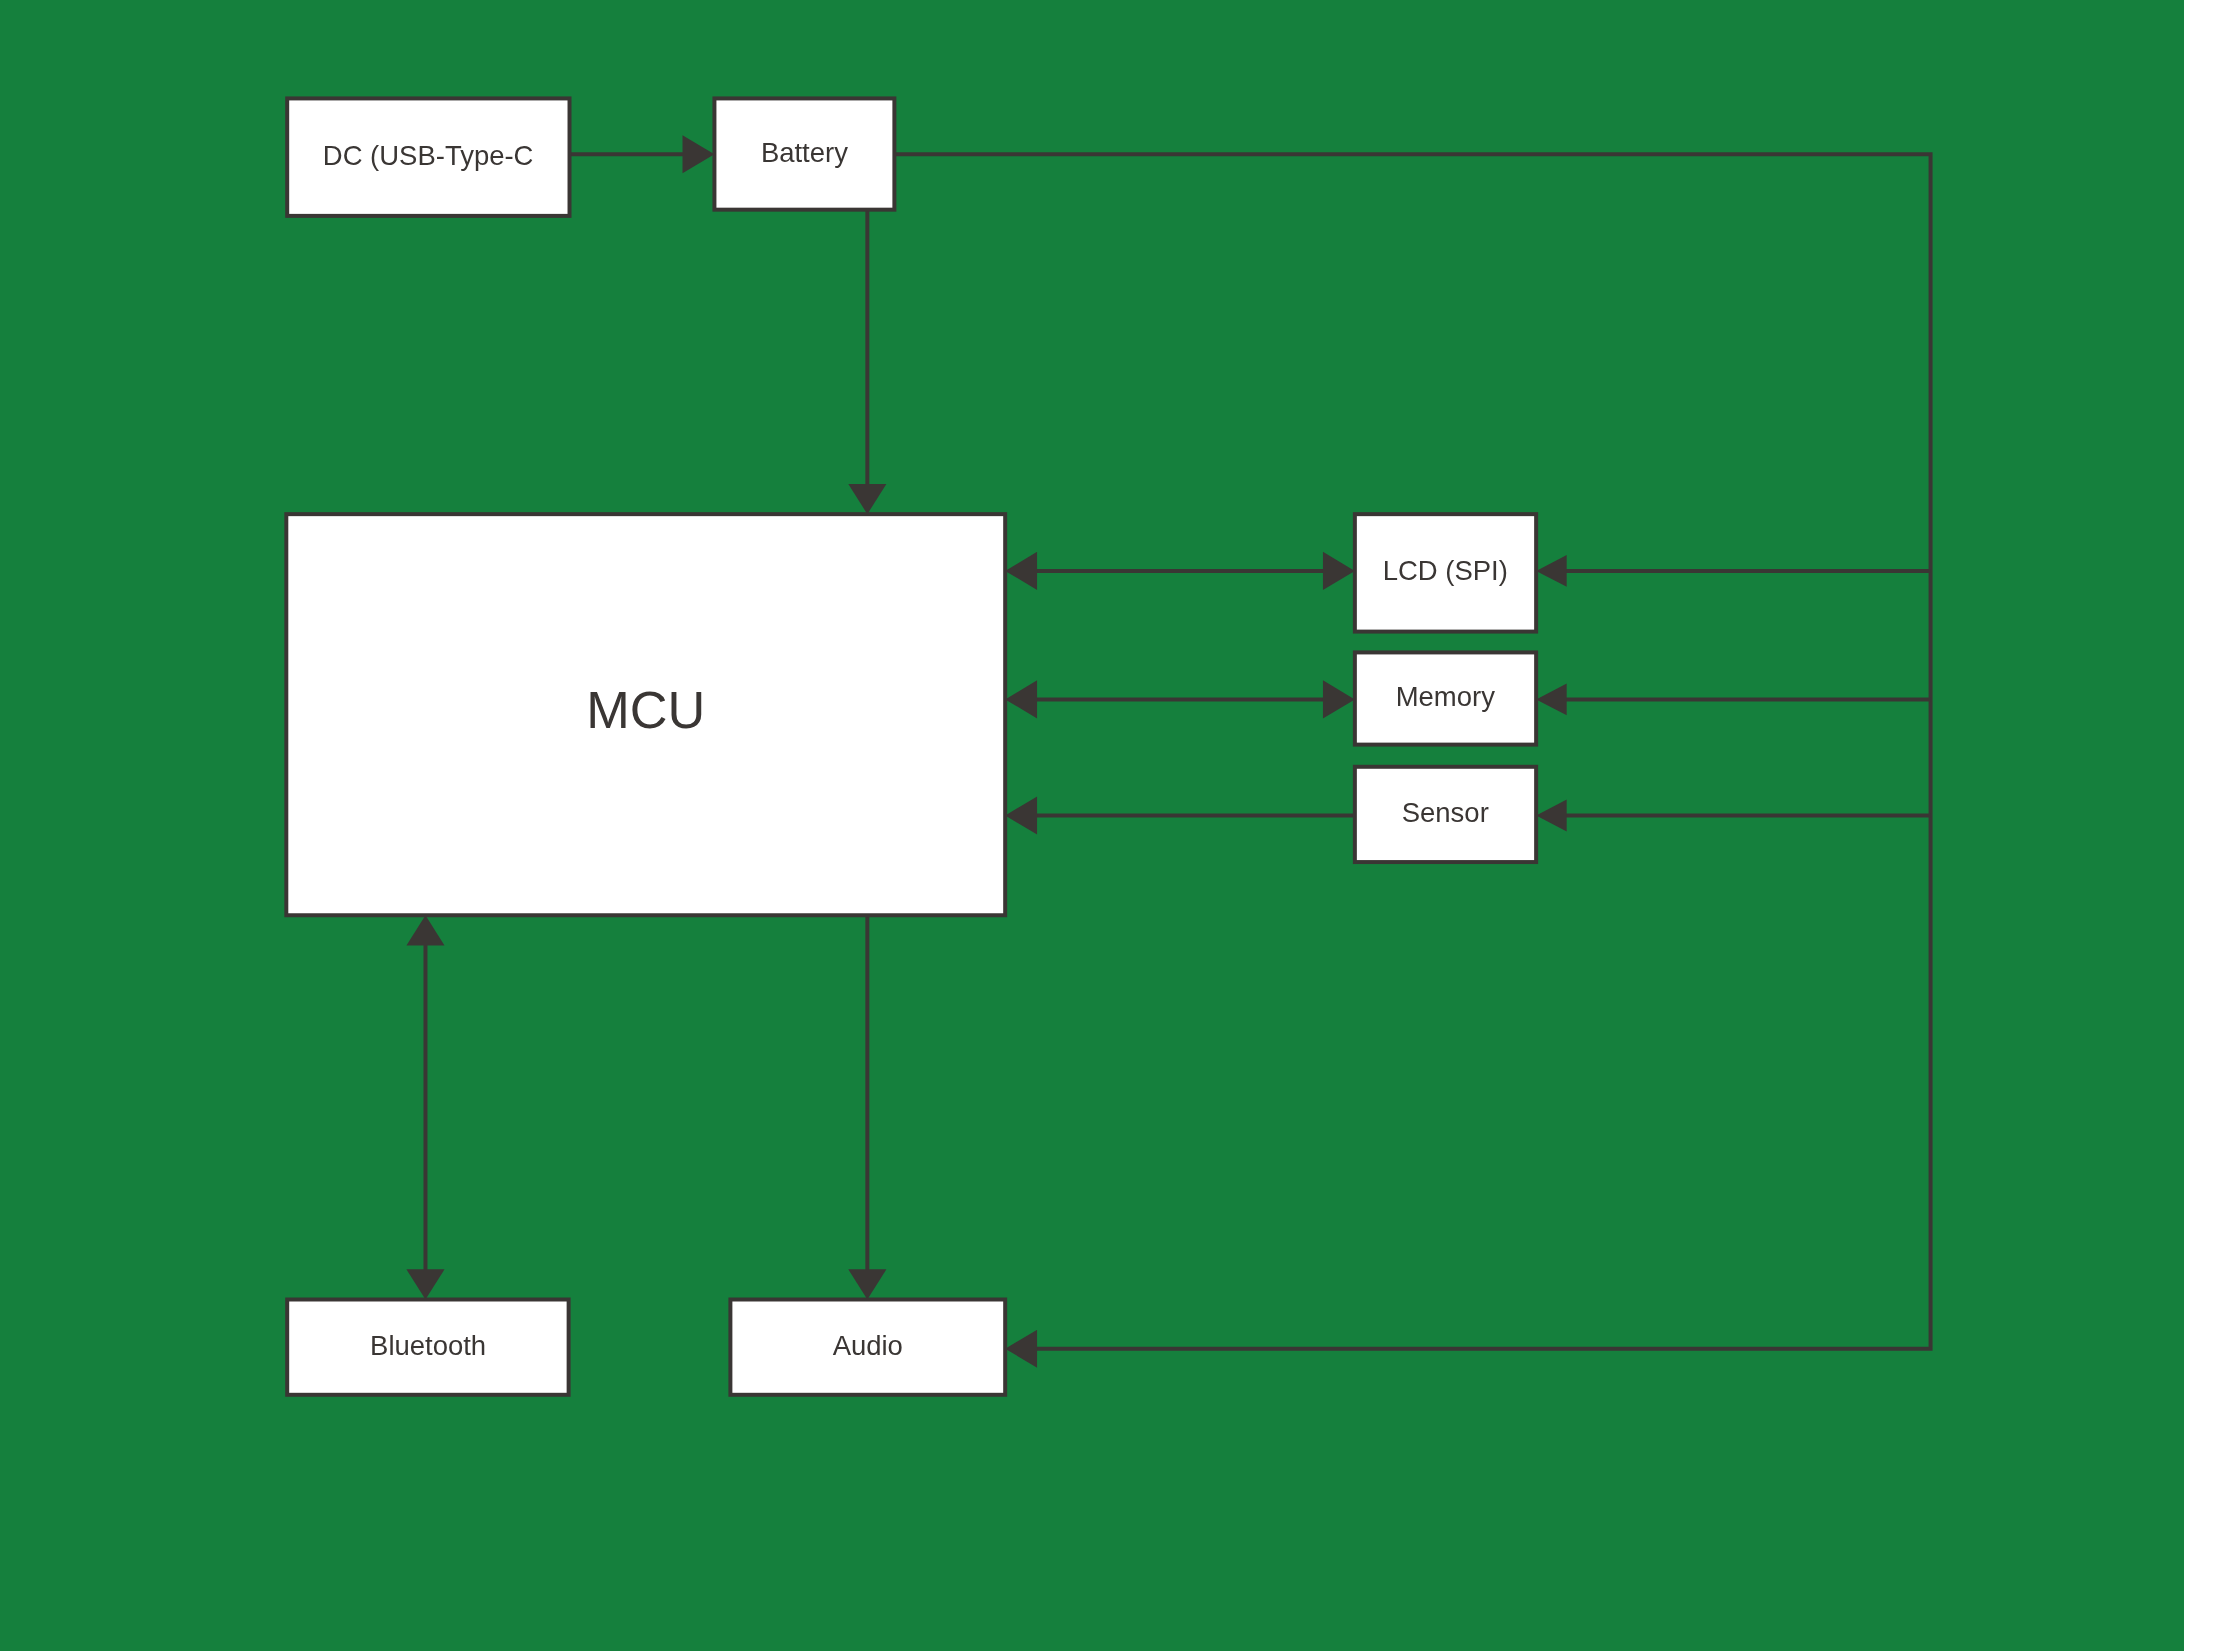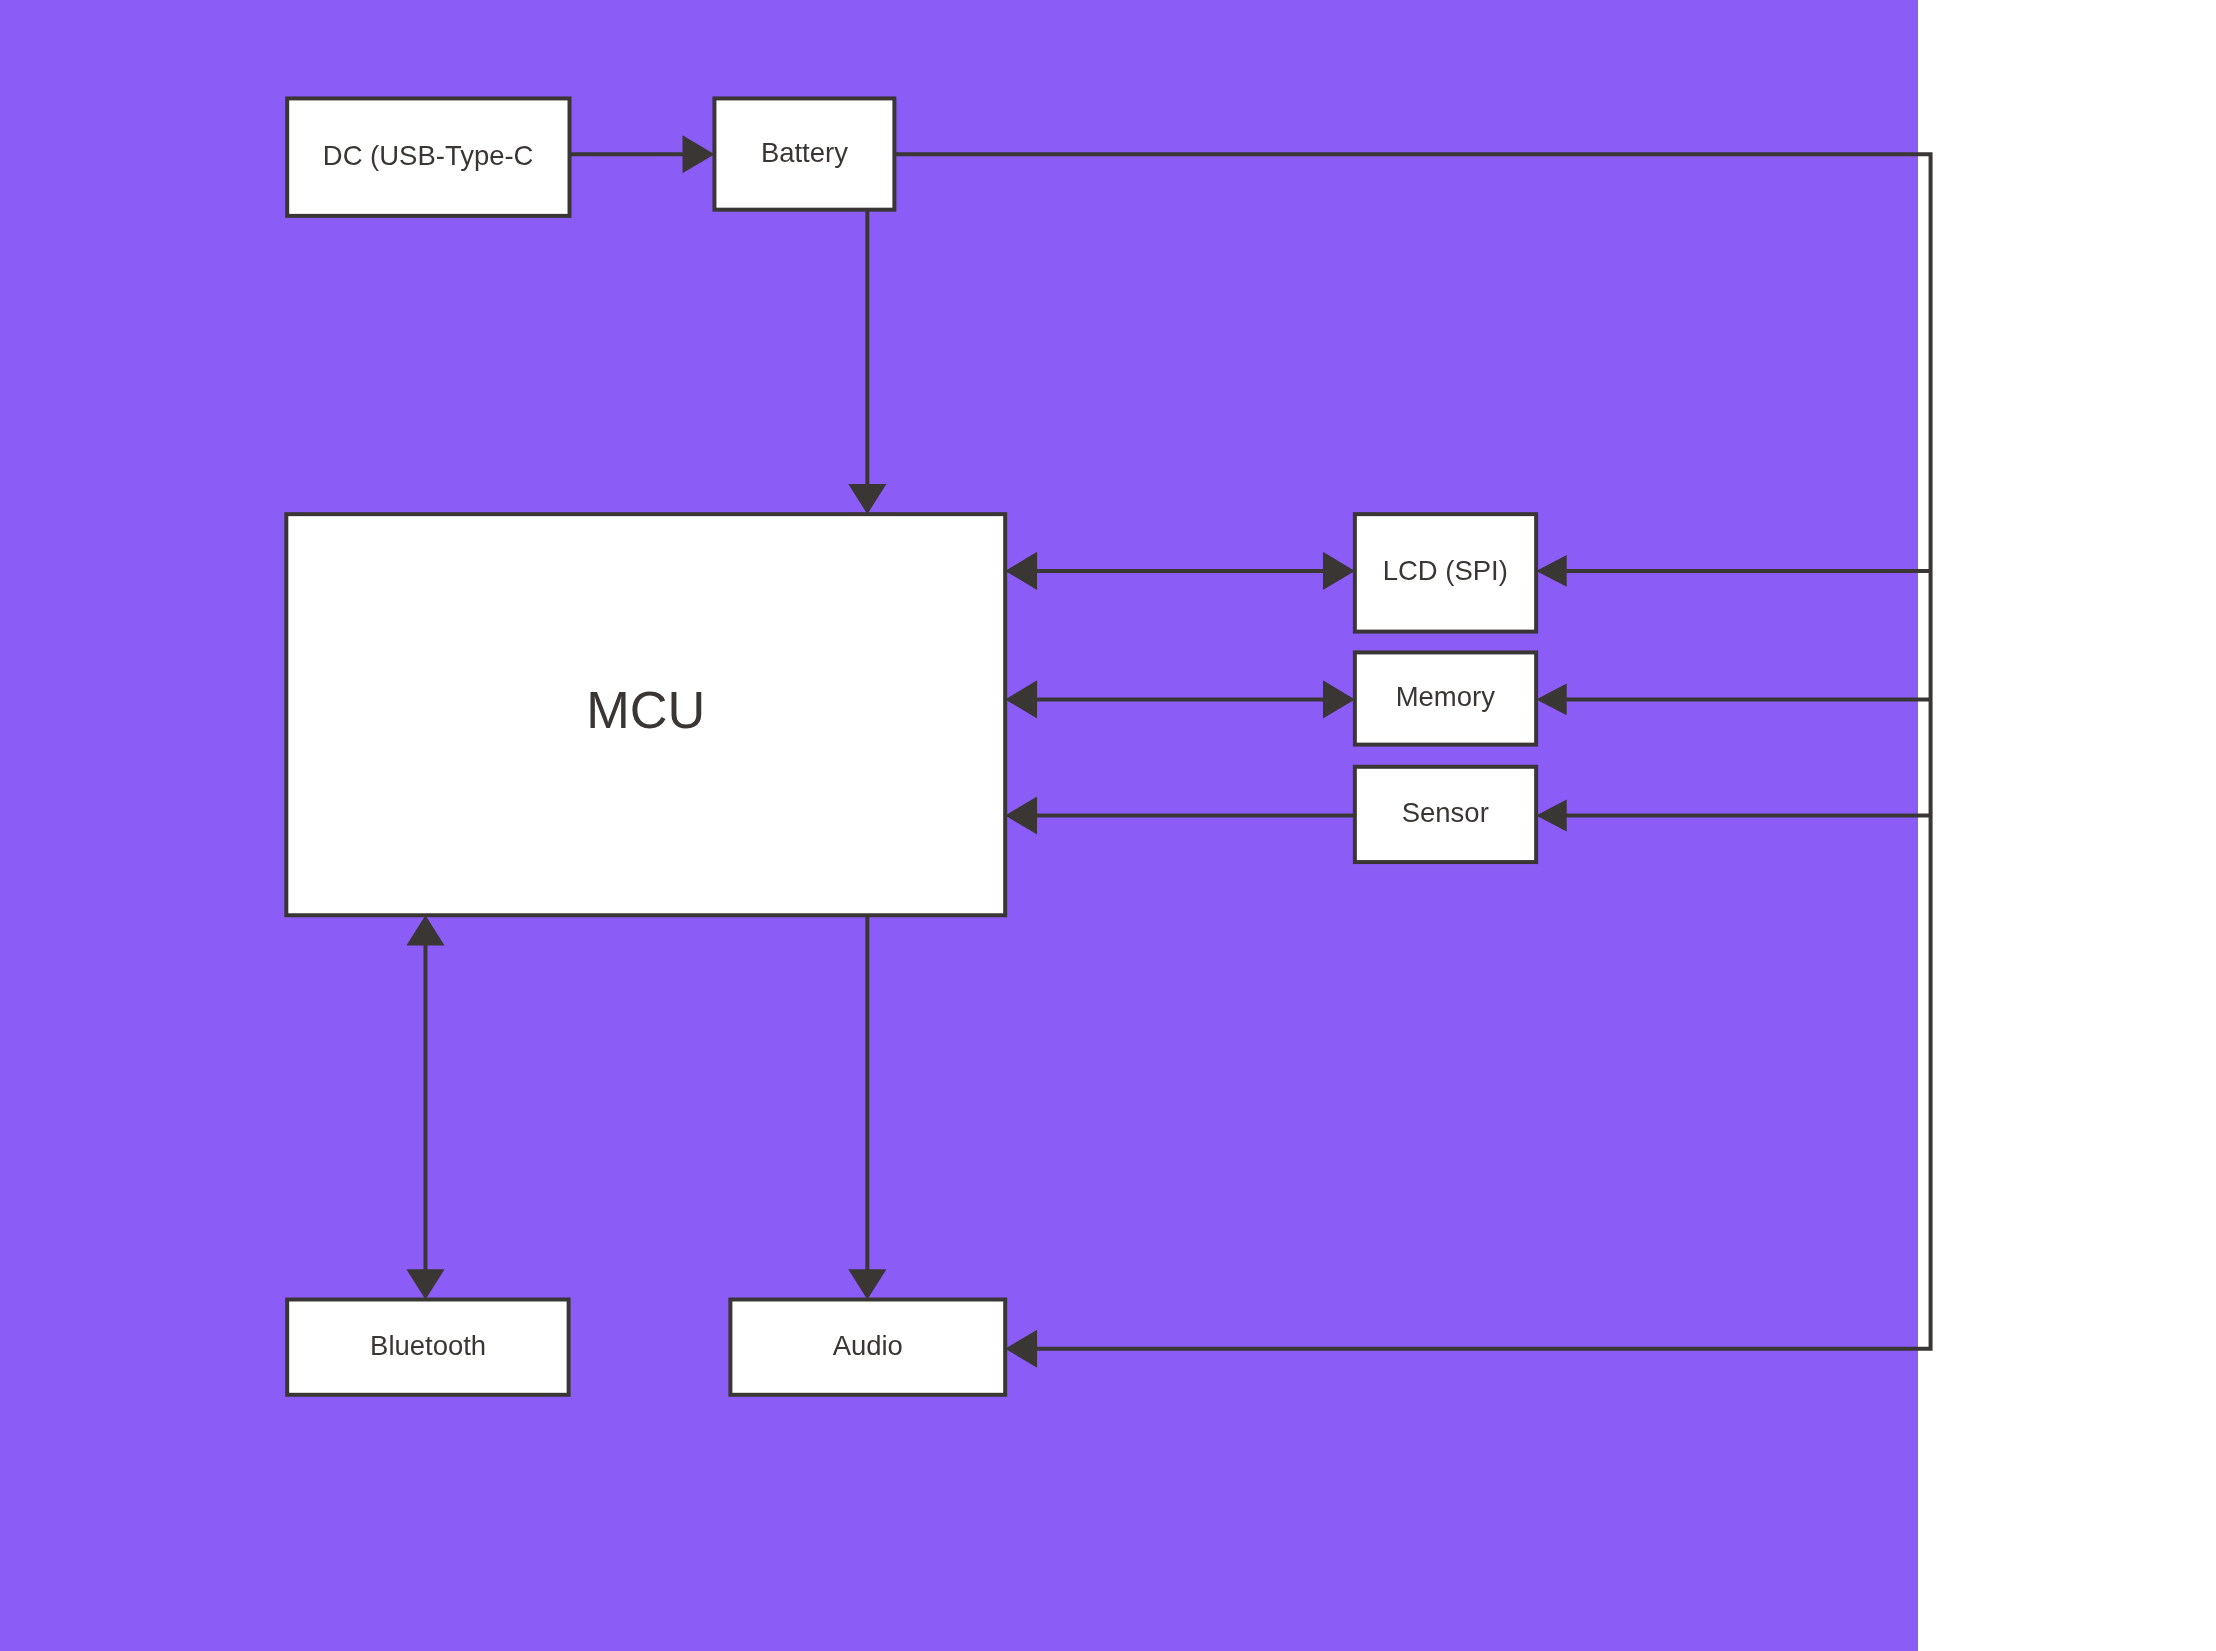--- a/index.html
+++ b/index.html
@@ -1,18 +1,18 @@
 <!DOCTYPE html>
 <html style="font-size:7px"><head>
 <meta charset="utf-8">
 <style>
   html,body{margin:0;padding:0;background:#ffffff;}
   body{width:2216px;height:1651px;overflow:hidden;
        font-family:"Liberation Sans","DejaVu Sans",sans-serif;}
-  #canvas{position:relative;width:1918px;height:1651px;background:#8b5cf6;}
+  #canvas{position:relative;width:2184px;height:1651px;background:#15803d;}
   svg.diagram{position:absolute;left:0;top:0;width:2216px;height:1651px;display:block;}
   .node-rect{fill:#ffffff;stroke:#3a3634;stroke-width:9;}
   .node-label{fill:#3a3634;font-family:"Liberation Sans","DejaVu Sans",sans-serif;
               font-size:62px;text-anchor:middle;dominant-baseline:middle;}
   .node-label.big{font-size:118px;}
   .wire{stroke:#3a3634;stroke-width:9;fill:none;stroke-linecap:butt;}
   .arrowhead{fill:#3a3634;stroke:none;}
 </style>
 </head>
 <body>

